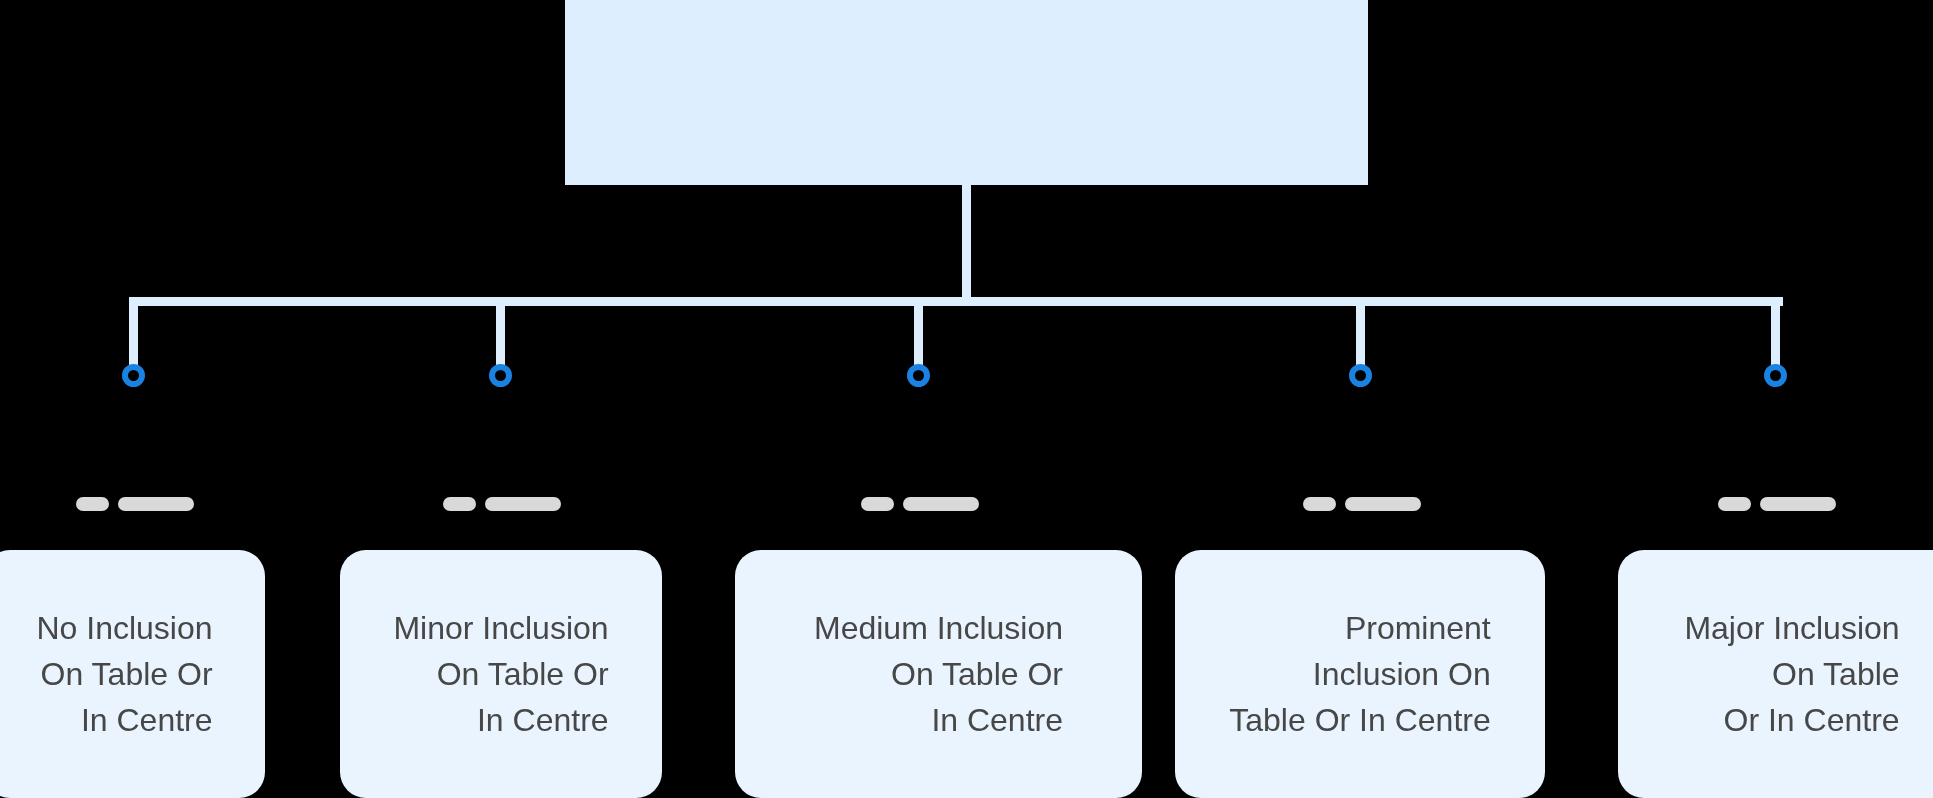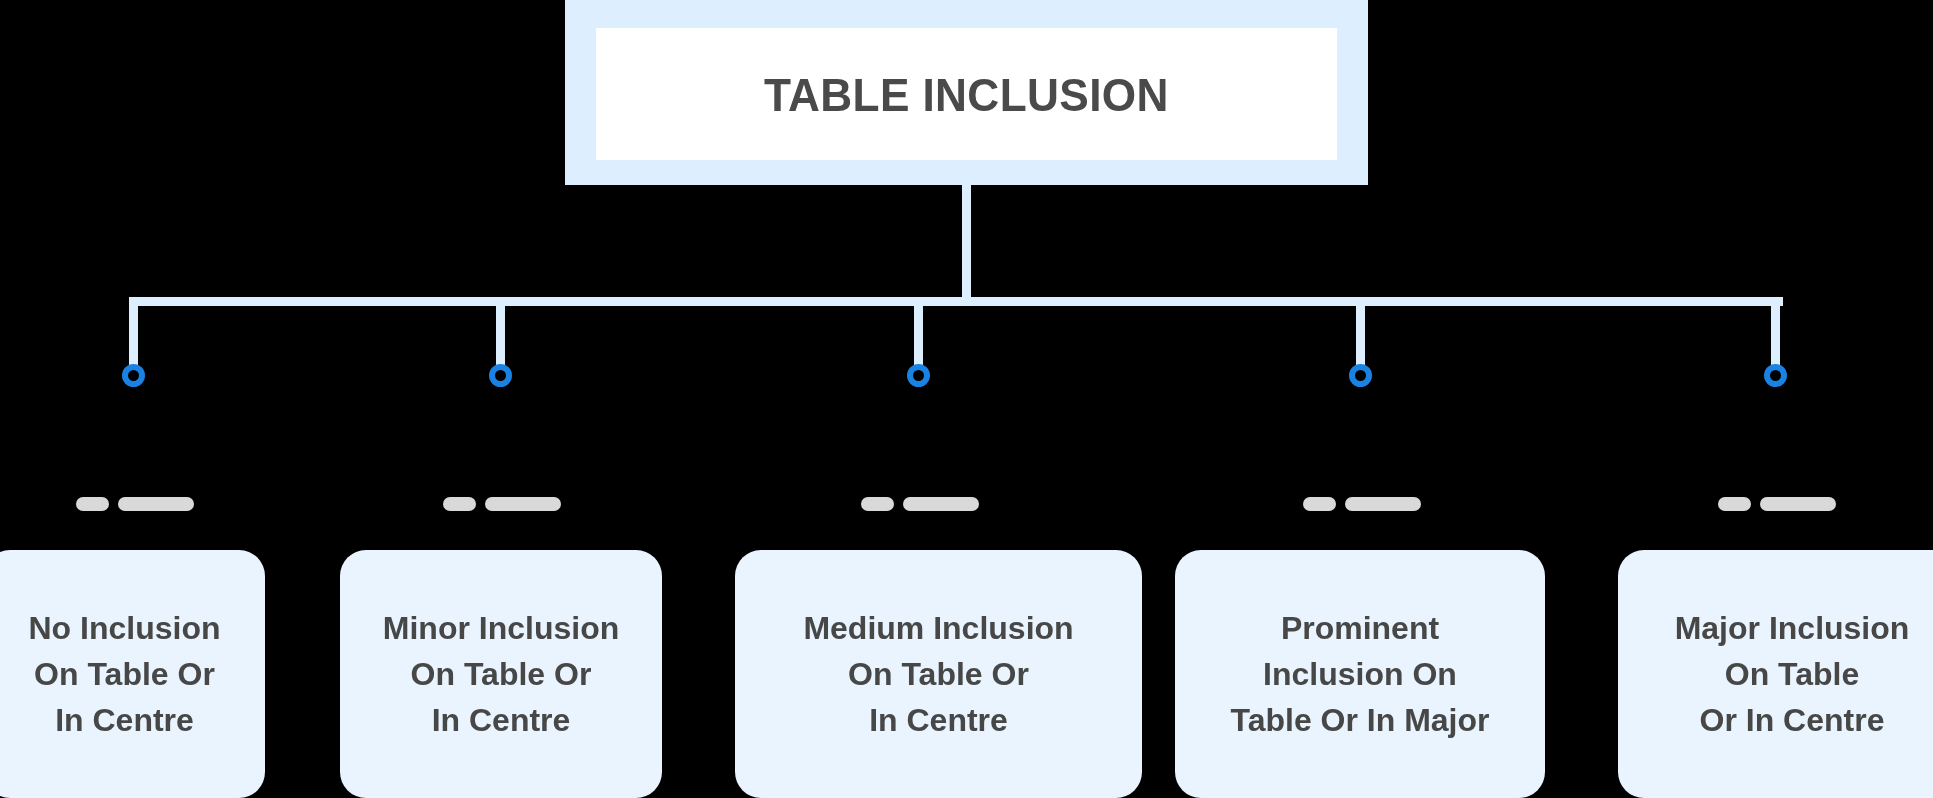--- a/index.html
+++ b/index.html
@@ -118,35 +118,32 @@
     border-radius: 26px;
     display: flex;
     align-items: center;
     justify-content: center;
     box-sizing: border-box;
     padding: 0 8px;
   }
   .card-text {
     color: #474747;
     font-size: 32px;
-    font-weight: 700;
+    font-weight: 400;
     line-height: 46px;
-    text-align: center;
+    text-align: right;
     white-space: pre-line;
   }
 </style>
 </head>
 <body>
 
 <div id="canvas">
 
   <div class="title-outer"></div>
-  <div class="title-inner">
-    <span class="title-text">TABLE INCLUSION</span>
-  </div>
 
   <div class="conn-vert-main"></div>
   <div class="conn-horiz"></div>
 
   <div id="branch-layer">
       <div class="conn-drop" style="left: 129px;"></div>
       <div class="node-dot" style="left: 122px;"></div>
       <div class="pill-group" style="left: 76px;">
         <div class="pill pill-short"></div>
         <div class="pill pill-long"></div>
@@ -180,21 +177,21 @@
       </div>
       <div class="conn-drop" style="left: 1356px;"></div>
       <div class="node-dot" style="left: 1349px;"></div>
       <div class="pill-group" style="left: 1303px;">
         <div class="pill pill-short"></div>
         <div class="pill pill-long"></div>
       </div>
       <div class="card" style="left: 1175px; width: 370px;">
         <div class="card-text">Prominent
 Inclusion On
-Table Or In Major</div>
+Table Or In Centre</div>
       </div>
       <div class="conn-drop" style="left: 1771px;"></div>
       <div class="node-dot" style="left: 1764px;"></div>
       <div class="pill-group" style="left: 1718px;">
         <div class="pill pill-short"></div>
         <div class="pill pill-long"></div>
       </div>
       <div class="card" style="left: 1618px; width: 348px;">
         <div class="card-text">Major Inclusion
 On Table

